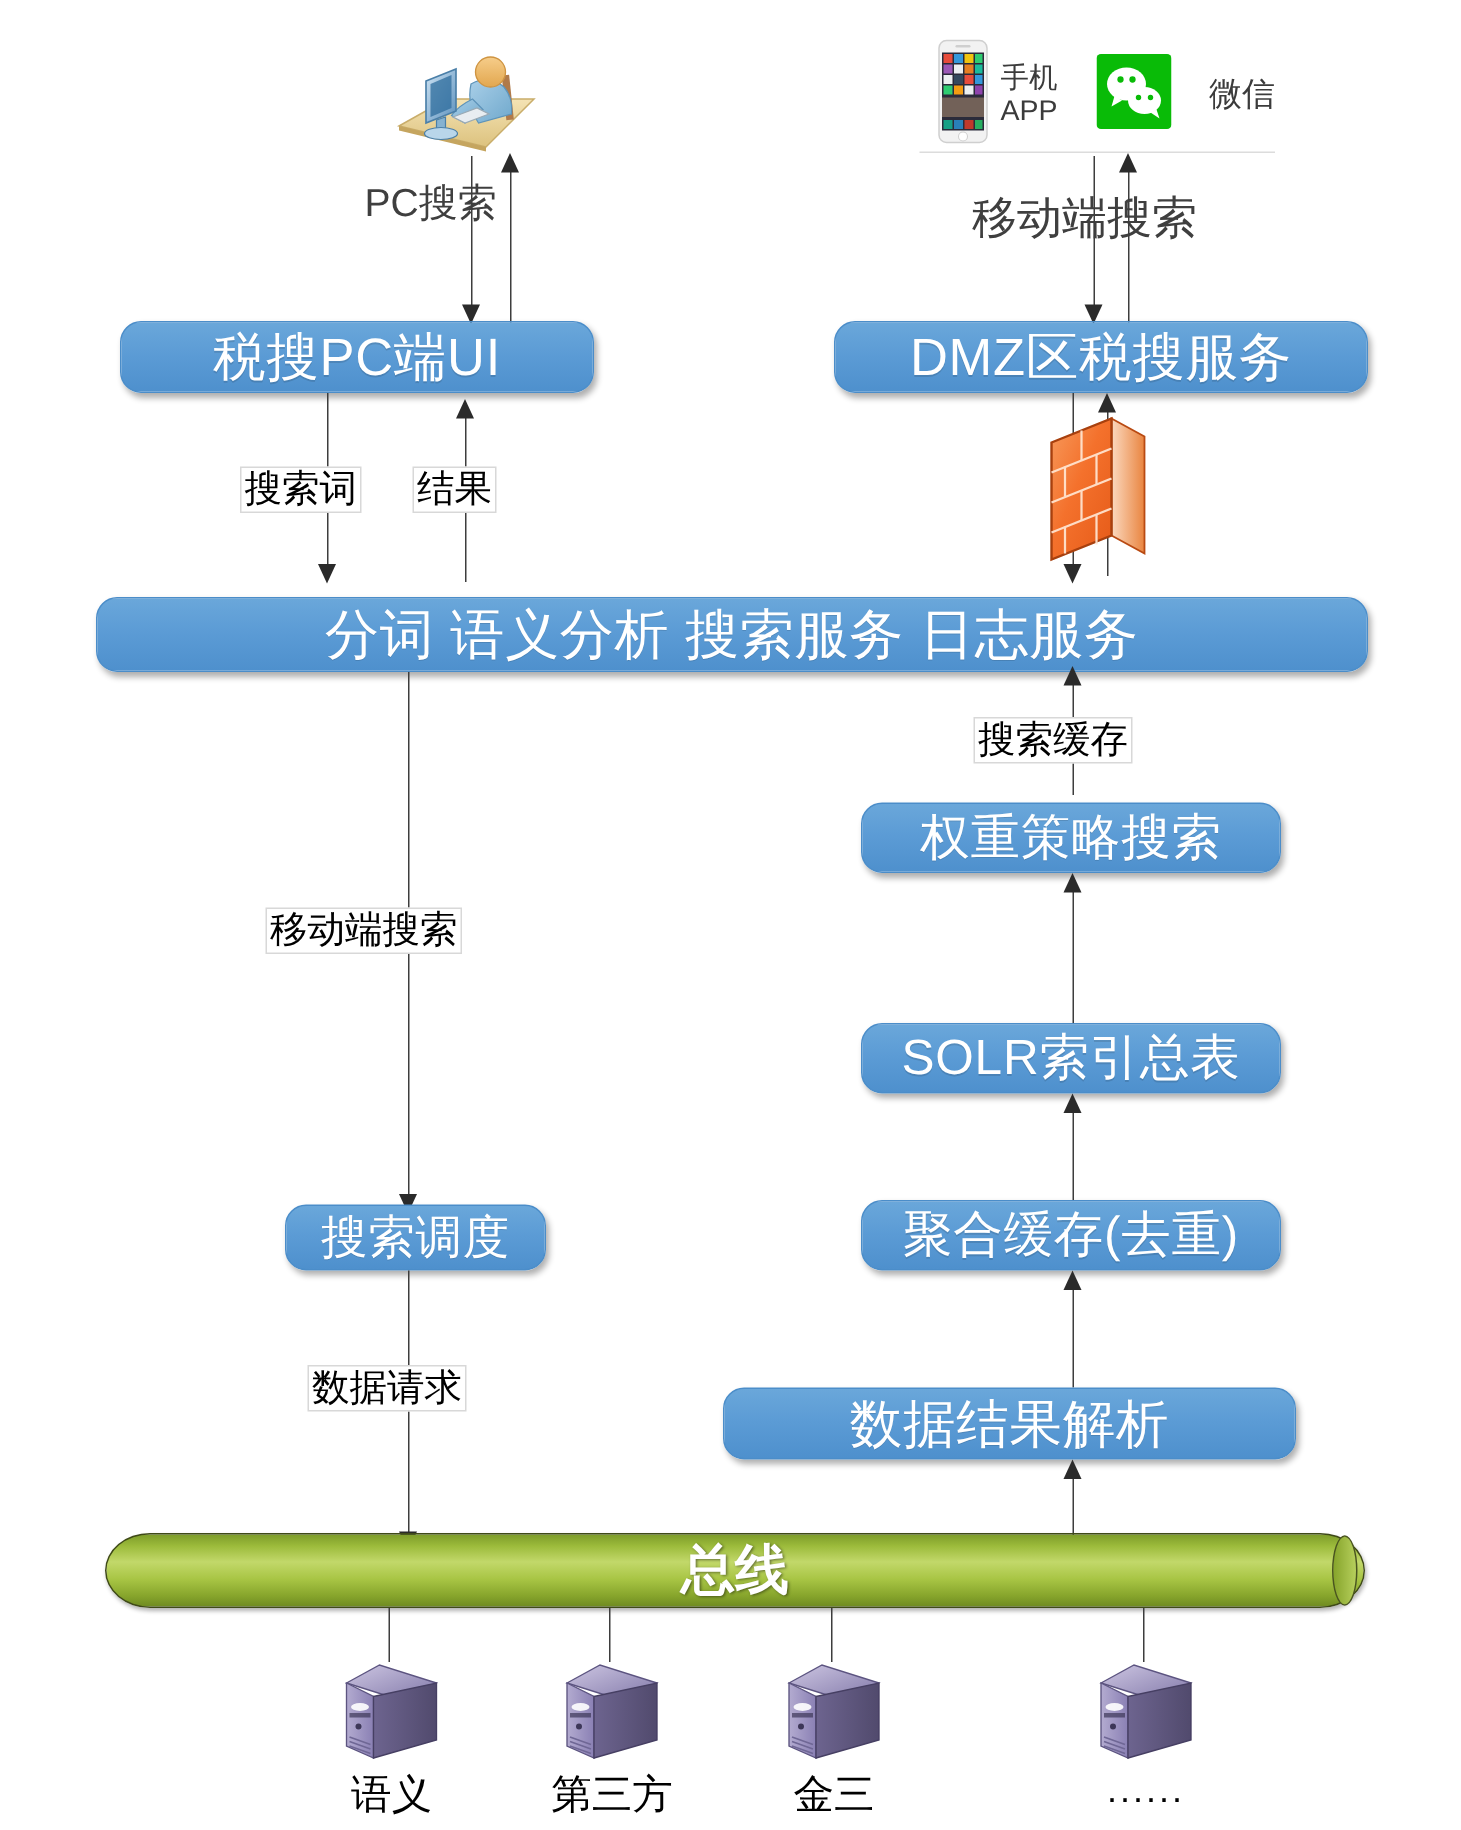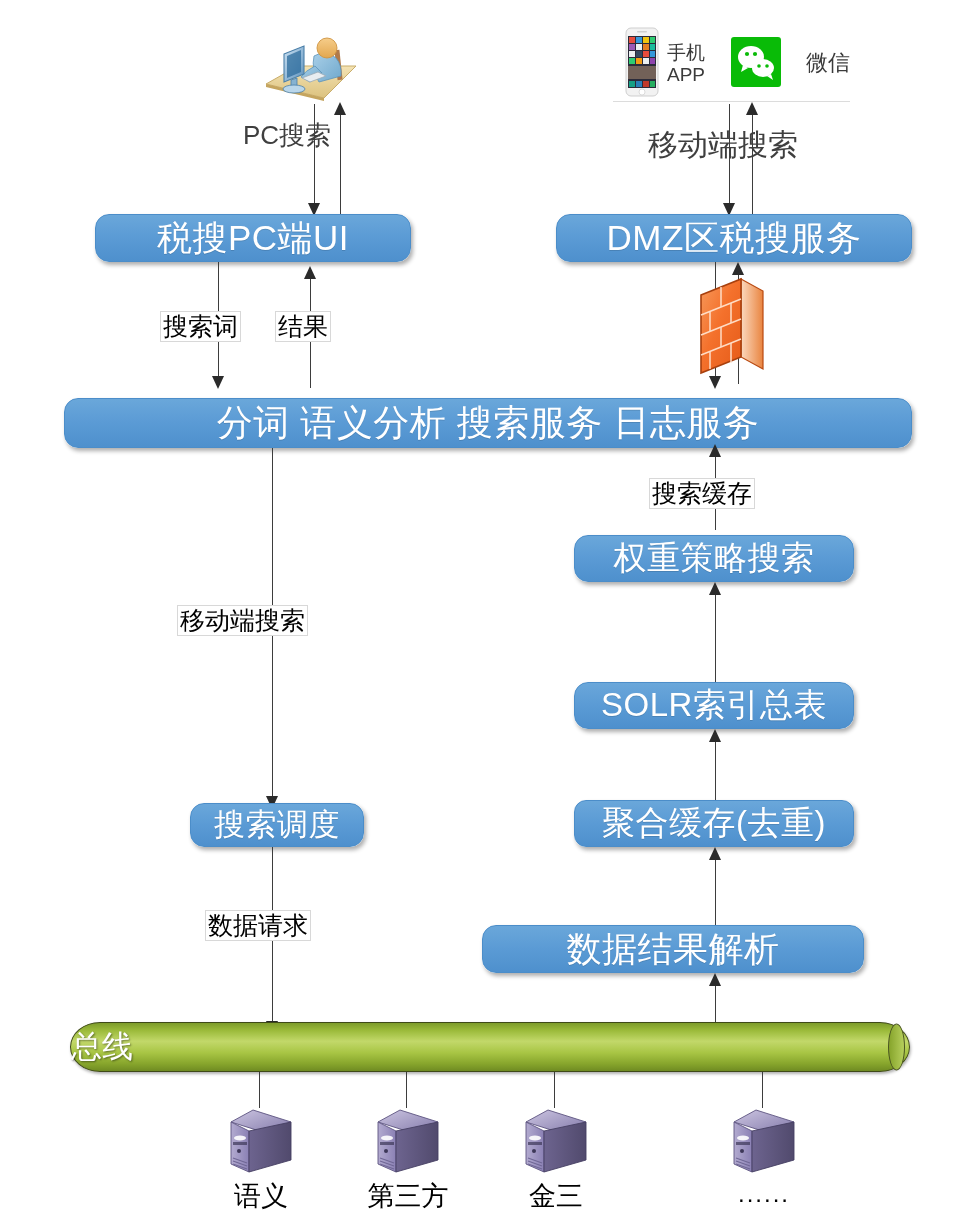--- a/index.html
+++ b/index.html
@@ -88,24 +88,24 @@
     transform: translateY(-50%);
     width: 17px; height: 47px;
     border-radius: 50%;
     border: 1.4px solid #4a5520;
     background: linear-gradient(90deg, #86a42b, #b6cf5c);
   }
   .bus-label {
     position: absolute;
     left: 0; right: 0; top: 50%;
     transform: translateY(-50%);
-    text-align: left;
+    text-align: center;
     color: #ffffff;
-    font-weight: normal;
-    font-size: 31px;
+    font-weight: bold;
+    font-size: 36px;
     text-shadow: 1px 1px 2px rgba(0,0,0,0.45);
   }
 
   
   .firewall { position: absolute; }
 
   
   .server { position: absolute; }
   .server-caption {
     position: absolute;
@@ -243,21 +243,21 @@
   </div>
 
   <div class="plabel" style="left:648px; top:125px; font-size:30px;">移动端搜索</div>
 
   <div class="vline" style="left:729px; top:104px; height:103px;"></div>
   <div class="arrowhead down" style="left:722.5px; top:203px;"></div>
 
   <div class="vline" style="left:752px; top:112px; height:103px;"></div>
   <div class="arrowhead up" style="left:745.5px; top:102px;"></div>
 
-  <div class="node" style="left:95px; top:214px; width:316px; height:48px; font-size:35px;">
+  <div class="node" style="left:80px; top:214px; width:316px; height:48px; font-size:35px;">
     <span>税搜PC端UI</span>
   </div>
 
   <div class="node" style="left:556px; top:214px; width:356px; height:48px; font-size:35px;">
     <span>DMZ区税搜服务</span>
   </div>
 
   <div class="vline" style="left:218px; top:262px; height:118px;"></div>
   <div class="arrowhead down" style="left:211.5px; top:376px;"></div>
   <div class="elabel" style="left:160px; top:311px;">搜索词</div>
@@ -318,21 +318,21 @@
   <div class="vline" style="left:715px; top:586px; height:96px;"></div>
   <div class="arrowhead up" style="left:708.5px; top:582px;"></div>
 
   <div class="node" style="left:574px; top:682px; width:280px; height:47px; font-size:33px;">
     <span>SOLR索引总表</span>
   </div>
 
   <div class="vline" style="left:715px; top:733px; height:67px;"></div>
   <div class="arrowhead up" style="left:708.5px; top:729px;"></div>
 
-  <div class="node" style="left:574px; top:800px; width:280px; height:47px; font-size:33px;border-radius:12px;">
+  <div class="node" style="left:574px; top:800px; width:280px; height:47px; font-size:33px;">
     <span>聚合缓存(去重)</span>
   </div>
 
   <div class="vline" style="left:715px; top:851px; height:74px;"></div>
   <div class="arrowhead up" style="left:708.5px; top:847px;"></div>
 
   <div class="node" style="left:482px; top:925px; width:382px; height:48px; font-size:35px;">
     <span>数据结果解析</span>
   </div>
 

